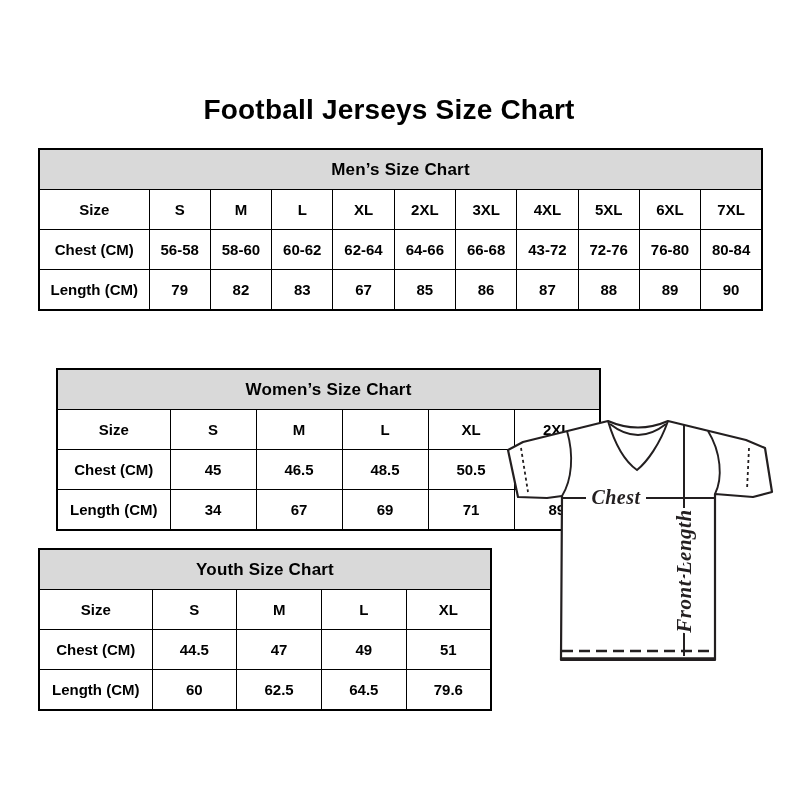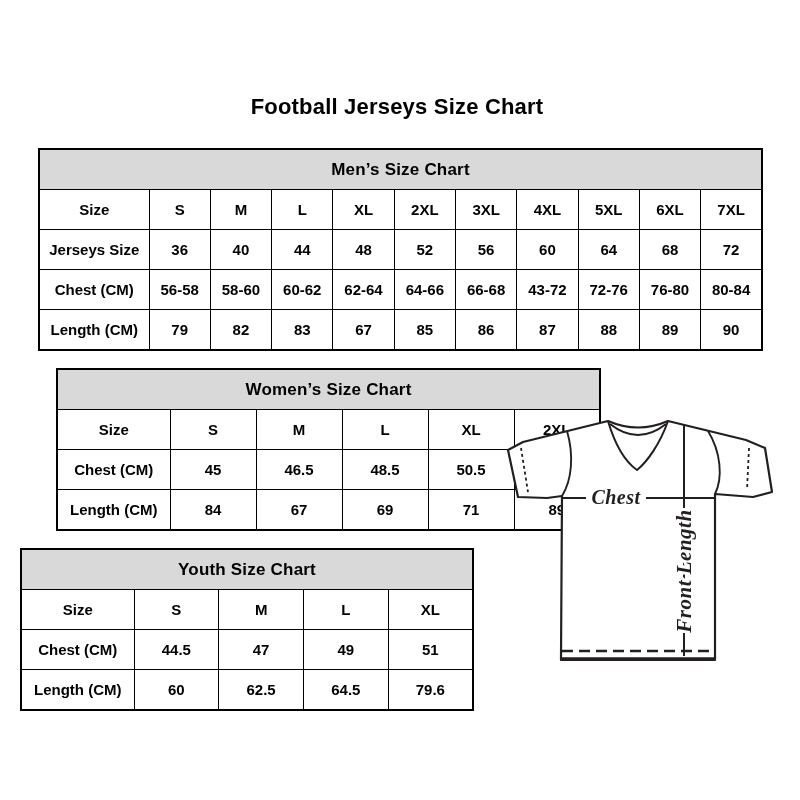--- a/index.html
+++ b/index.html
@@ -6,29 +6,29 @@
   body{
     width:800px;height:800px;
     background:var(--background,#fff);
     font-family:"Liberation Sans","DejaVu Sans",sans-serif;
     color:var(--text,#000);
     position:relative;
     overflow:hidden;
   }
   .canvas{position:absolute;left:0;top:0;width:800px;height:800px;}
   .page-title{
-    position:absolute;left:8px;top:94px;width:778px;
+    position:absolute;left:0;top:94px;width:778px;
     text-align:center;
-    font-size:22px;font-weight:bold;
+    font-size:28px;font-weight:bold;
     letter-spacing:.2px;
   }
   .tbl-wrap{position:absolute;}
   .tbl-wrap.men{left:38px;top:148px;width:725px;}
   .tbl-wrap.women{left:38px;top:368px;width:545px;padding-left:18px;}
-  .tbl-wrap.youth{left:20px;top:548px;width:454px;}
+  .tbl-wrap.youth{left:38px;top:548px;width:454px;}
   table.size-table{
     border-collapse:collapse;table-layout:fixed;width:100%;
     border:2px solid var(--border,#000);
   }
   table.size-table th,table.size-table td{
     border:1.5px solid var(--border,#000);
     font-weight:bold;text-align:center;vertical-align:middle;
     font-size:15px;padding:0;overflow:hidden;white-space:nowrap;
   }
   table.size-table .tbl-title{
@@ -89,33 +89,20 @@
             <td>L</td>
             <td>XL</td>
             <td>2XL</td>
             <td>3XL</td>
             <td>4XL</td>
             <td>5XL</td>
             <td>6XL</td>
             <td>7XL</td>
           </tr>
           <tr class="data-row">
-            <th>Jerseys Size</th>
-            <td>36</td>
-            <td>40</td>
-            <td>44</td>
-            <td>48</td>
-            <td>52</td>
-            <td>56</td>
-            <td>60</td>
-            <td>64</td>
-            <td>68</td>
-            <td>72</td>
-          </tr>
-          <tr class="data-row">
             <th>Chest (CM)</th>
             <td>56-58</td>
             <td>58-60</td>
             <td>60-62</td>
             <td>62-64</td>
             <td>64-66</td>
             <td>66-68</td>
             <td>43-72</td>
             <td>72-76</td>
             <td>76-80</td>
@@ -162,21 +149,21 @@
           <tr class="data-row">
             <th>Chest (CM)</th>
             <td>45</td>
             <td>46.5</td>
             <td>48.5</td>
             <td>50.5</td>
             <td>52.5</td>
           </tr>
           <tr class="data-row">
             <th>Length (CM)</th>
-            <td>84</td>
+            <td>34</td>
             <td>67</td>
             <td>69</td>
             <td>71</td>
             <td>89</td>
           </tr>
         </tbody>
       </table>
     </div>
   <div class="tbl-wrap youth">
       <table class="size-table">

